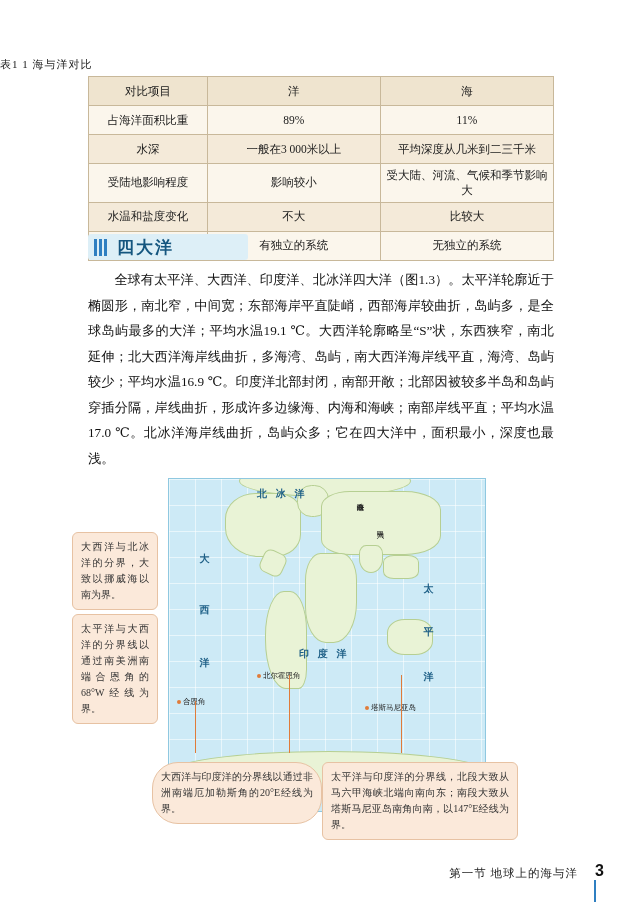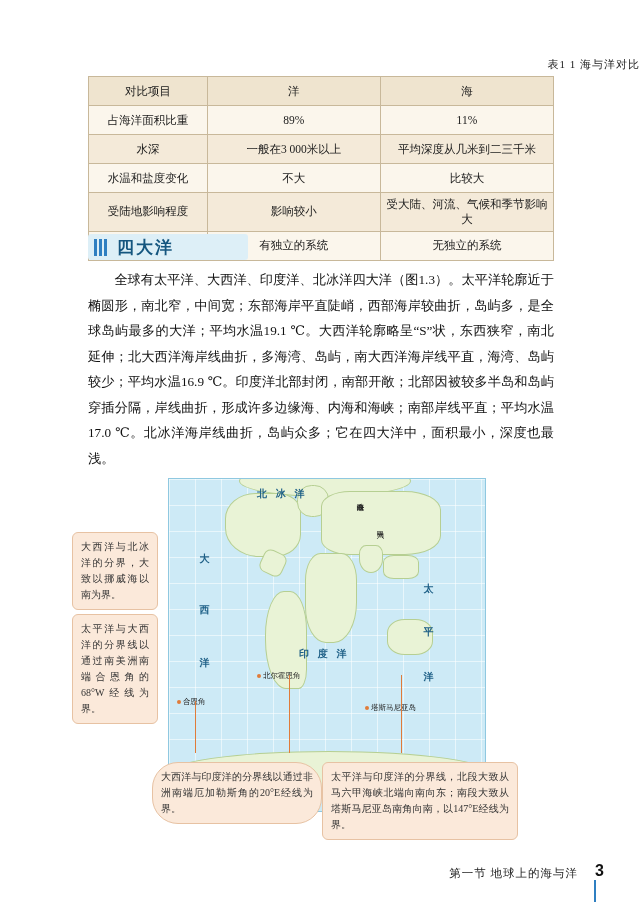--- a/index.html
+++ b/index.html
@@ -19,21 +19,21 @@
     position: absolute;
     left: 0; top: 0;
     width: 640px; height: 905px;
   }
 
   
   .table-caption {
     position: absolute;
     left: 0; top: 57px;
     width: 640px;
-    text-align: right;
+    text-align: left;
     font-size: 11px;
     letter-spacing: 1px;
     color: #222;
   }
   table.cmp {
     position: absolute;
     left: 88px; top: 76px;
     width: 466px;
     border-collapse: collapse;
     font-size: 11.5px;
@@ -238,28 +238,28 @@
         <td>占海洋面积比重</td>
         <td>89%</td>
         <td>11%</td>
       </tr>
       <tr>
         <td>水深</td>
         <td>一般在3 000米以上</td>
         <td>平均深度从几米到二三千米</td>
       </tr>
       <tr>
+        <td>受陆地影响程度</td>
+        <td>影响较小</td>
+        <td>受大陆、河流、气候和季节影响大</td>
+      </tr>
+      <tr>
         <td>水温和盐度变化</td>
         <td>不大</td>
         <td>比较大</td>
-      </tr>
-      <tr>
-        <td>受陆地影响程度</td>
-        <td>影响较小</td>
-        <td>受大陆、河流、气候和季节影响大</td>
       </tr>
       <tr>
         <td>海流系统</td>
         <td>有独立的系统</td>
         <td>无独立的系统</td>
       </tr>
     </tbody>
   </table>
 
   <div class="section-head">

